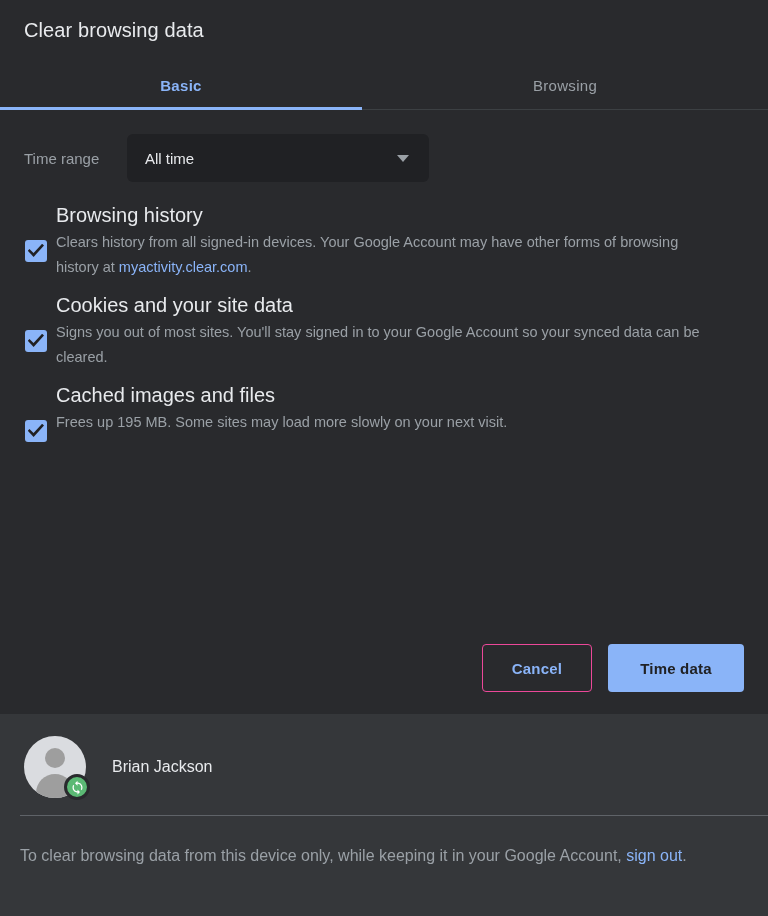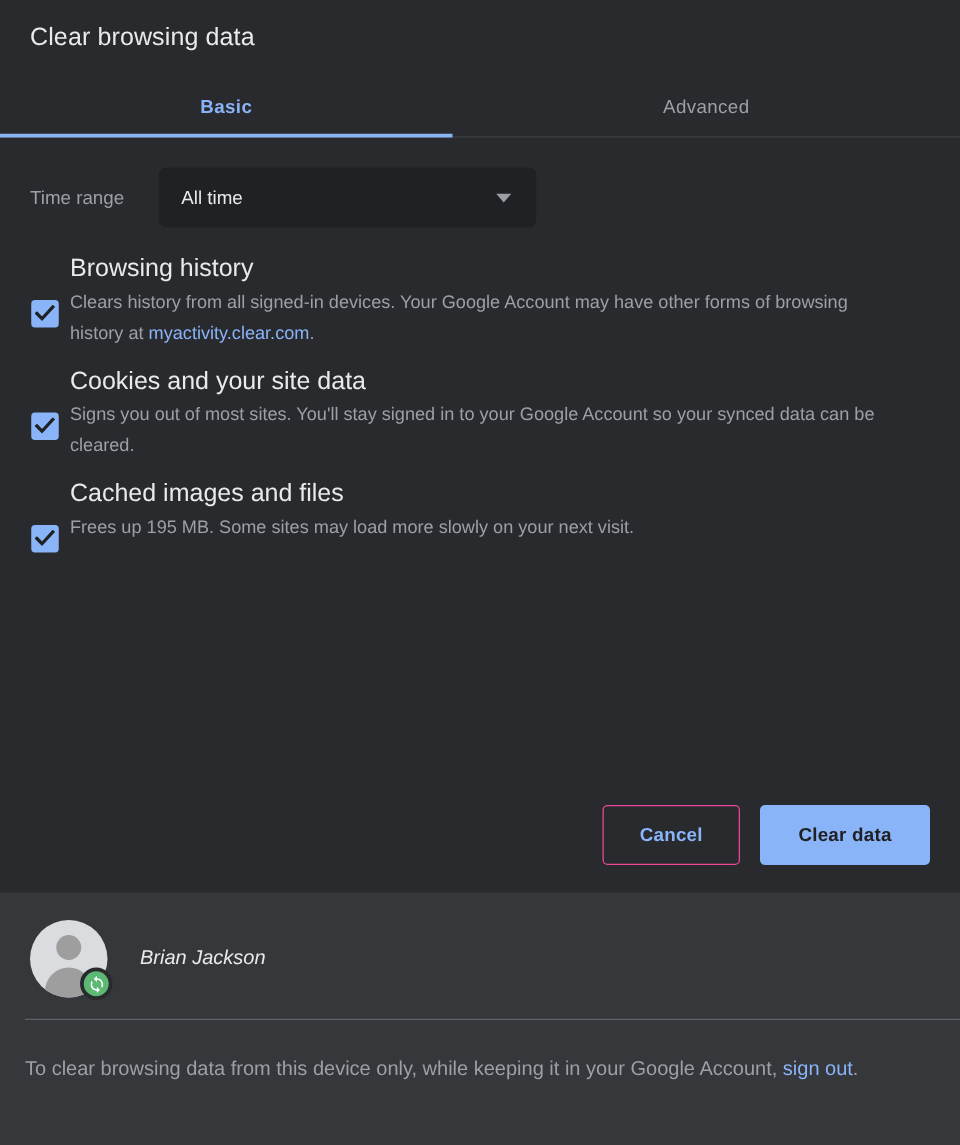--- a/index.html
+++ b/index.html
@@ -259,21 +259,20 @@
     border: 3px solid #292a2d;
     box-sizing: border-box;
     display: flex;
     align-items: center;
     justify-content: center;
   }
   .profile-name {
     margin-left: 26px;
     font-size: 16px;
     color: #e8eaed;
-    font-style: italic;
   }
   .footer-divider {
     position: absolute;
     left: 20px;
     top: 101px;
     width: 748px;
     height: 1px;
     background: #5f6368;
   }
   .footer-text {
@@ -292,21 +291,21 @@
 </style>
 </head>
 <body>
 
 <div class="dialog">
 
   <div class="dialog-title">Clear browsing data</div>
 
   <div class="tabs">
     <div class="tab active">Basic</div>
-    <div class="tab inactive">Advanced</div>
+    <div class="tab inactive">Browsing</div>
   </div>
   <div class="tabs-underline-track"></div>
   <div class="tabs-underline-active"></div>
 
   <div class="timerange-row">
     <div class="timerange-label">Time range</div>
     <div class="dropdown">
       <div class="dropdown-value">All time</div>
       <span class="dropdown-arrow"></span>
     </div>
@@ -353,21 +352,21 @@
       <div class="option-text">
         <div class="option-title">Cached images and files</div>
         <div class="option-desc">Frees up 195 MB. Some sites may load more slowly on your next visit.</div>
       </div>
     </div>
 
   </div>
 
   <div class="actions">
     <div class="btn btn-cancel">Cancel</div>
-    <div class="btn btn-primary">Clear data</div>
+    <div class="btn btn-primary">Time data</div>
   </div>
 
 </div>
 
 <div class="footer">
 
   <div class="profile-row">
     <div class="avatar-wrap">
       <div class="avatar">
         <span class="avatar-head"></span>

